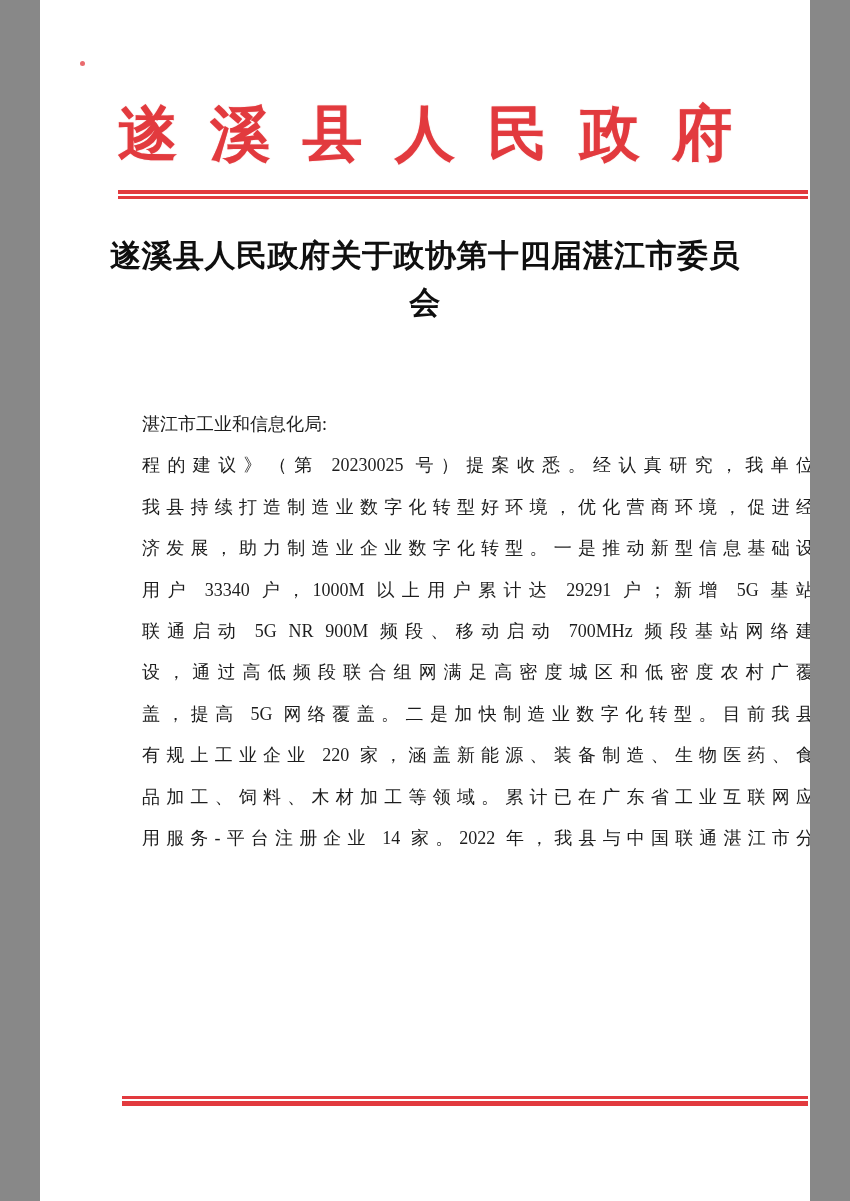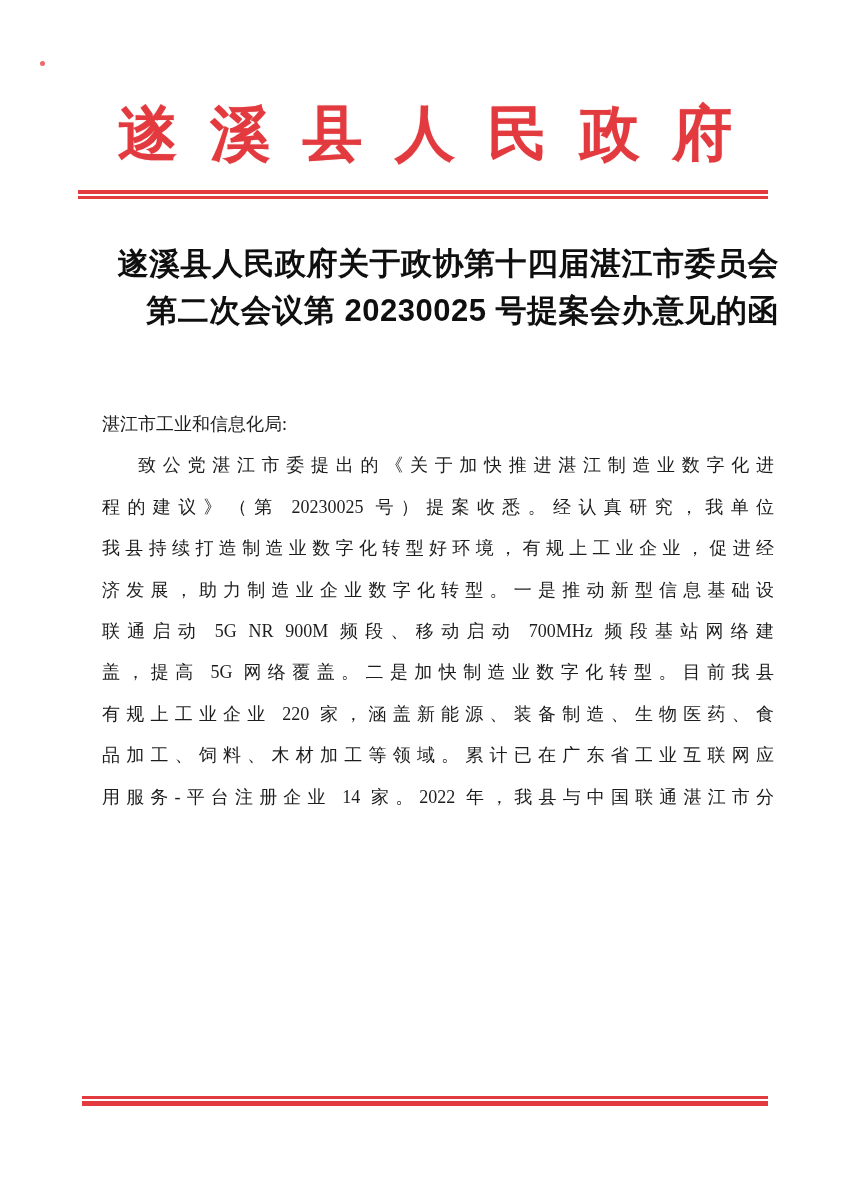--- a/index.html
+++ b/index.html
@@ -4,25 +4,26 @@
 <style>
   :root{
     --accent-red:#e23a3e;
     --title-black:#0f0f0f;
     --body-text:#1d1d1d;
     --page-bg:#ffffff;
   }
   html,body{margin:0;padding:0;background:#888;}
   .page{
     position:relative;
-    width:850px;height:1201px;
+    width:730px;height:1201px;
     margin:0 auto;
     background:var(--page-bg);
     overflow:hidden;
     font-family:"Liberation Serif", serif;
+    padding-left:40px;
   }
   
   .scan-dot{
     position:absolute;left:40px;top:61px;width:5px;height:5px;
     background:var(--accent-red);opacity:.75;border-radius:50%;
   }
   
   .org-title{
     position:absolute;top:98px;left:0;right:0;
     text-align:center;
@@ -81,32 +82,32 @@
   <div class="scan-dot"></div>
 
   <header>
     <div class="org-title">遂溪县人民政府</div>
     <div class="head-rule">
       <div class="rule-a"></div>
       <div class="rule-b"></div>
     </div>
   </header>
 
-  <h1 class="doc-title" style="margin:16px;text-align:right;">
+  <h1 class="doc-title" style="margin:8px;">
     <div>遂溪县人民政府关于政协第十四届湛江市委员会</div>
-    <div>第二次会议第 20230025 号提案会办意见的函</div>
   </h1>
 
   <main class="doc-body" id="doc-body">
       <div class="body-line align-left"><span class="seg">湛江市工业和信息化局:</span></div>
-      <div class="body-line indent"><span class="seg">致公党湛江市委提出的《关于加快推进湛江制造业数字化进</span></div>
       <div class="body-line"><span class="seg">程的建议》（第 20230025 号）提案收悉。经认真研究，我单位</span></div>
-      <div class="body-line"><span class="seg">我县持续打造制造业数字化转型好环境，有规上工业企业，促进经</span></div>
+      <div class="body-line"><span class="seg">我县持续打造制造业数字化转型好环境，优化营商环境，促进经</span></div>
       <div class="body-line"><span class="seg">济发展，助力制造业企业数字化转型。</span><span class="seg-bold">一是</span><span class="seg">推动新型信息基础设</span></div>
+      <div class="body-line"><span class="seg">用户 33340 户，1000M 以上用户累计达 29291 户；新增 5G 基站</span></div>
       <div class="body-line"><span class="seg">联通启动 5G NR 900M 频段、移动启动 700MHz 频段基站网络建</span></div>
+      <div class="body-line"><span class="seg">设，通过高低频段联合组网满足高密度城区和低密度农村广覆</span></div>
       <div class="body-line"><span class="seg">盖，提高 5G 网络覆盖。</span><span class="seg-bold">二是</span><span class="seg">加快制造业数字化转型。目前我县</span></div>
       <div class="body-line"><span class="seg">有规上工业企业 220 家，涵盖新能源、装备制造、生物医药、食</span></div>
       <div class="body-line"><span class="seg">品加工、饲料、木材加工等领域。累计已在广东省工业互联网应</span></div>
       <div class="body-line"><span class="seg">用服务-平台注册企业 14 家。2022 年，我县与中国联通湛江市分</span></div>
     </main>
 
   <div class="foot-rule">
     <div class="rule-a"></div>
     <div class="rule-b"></div>
   </div>

